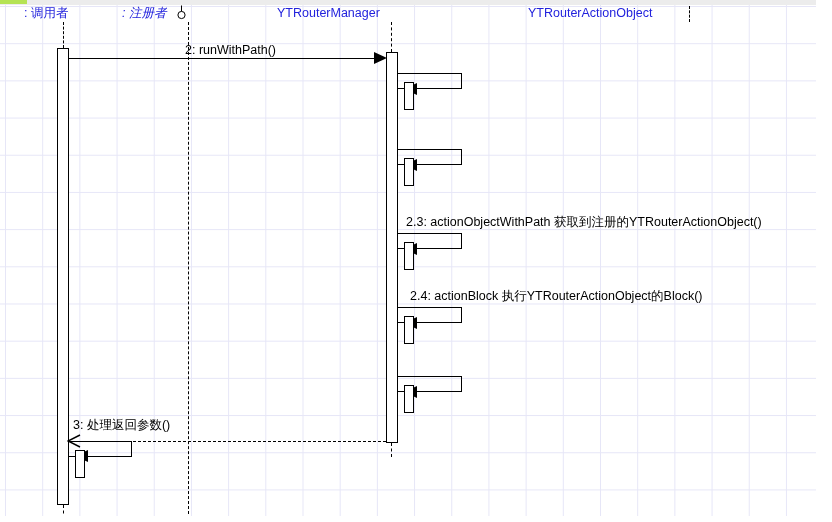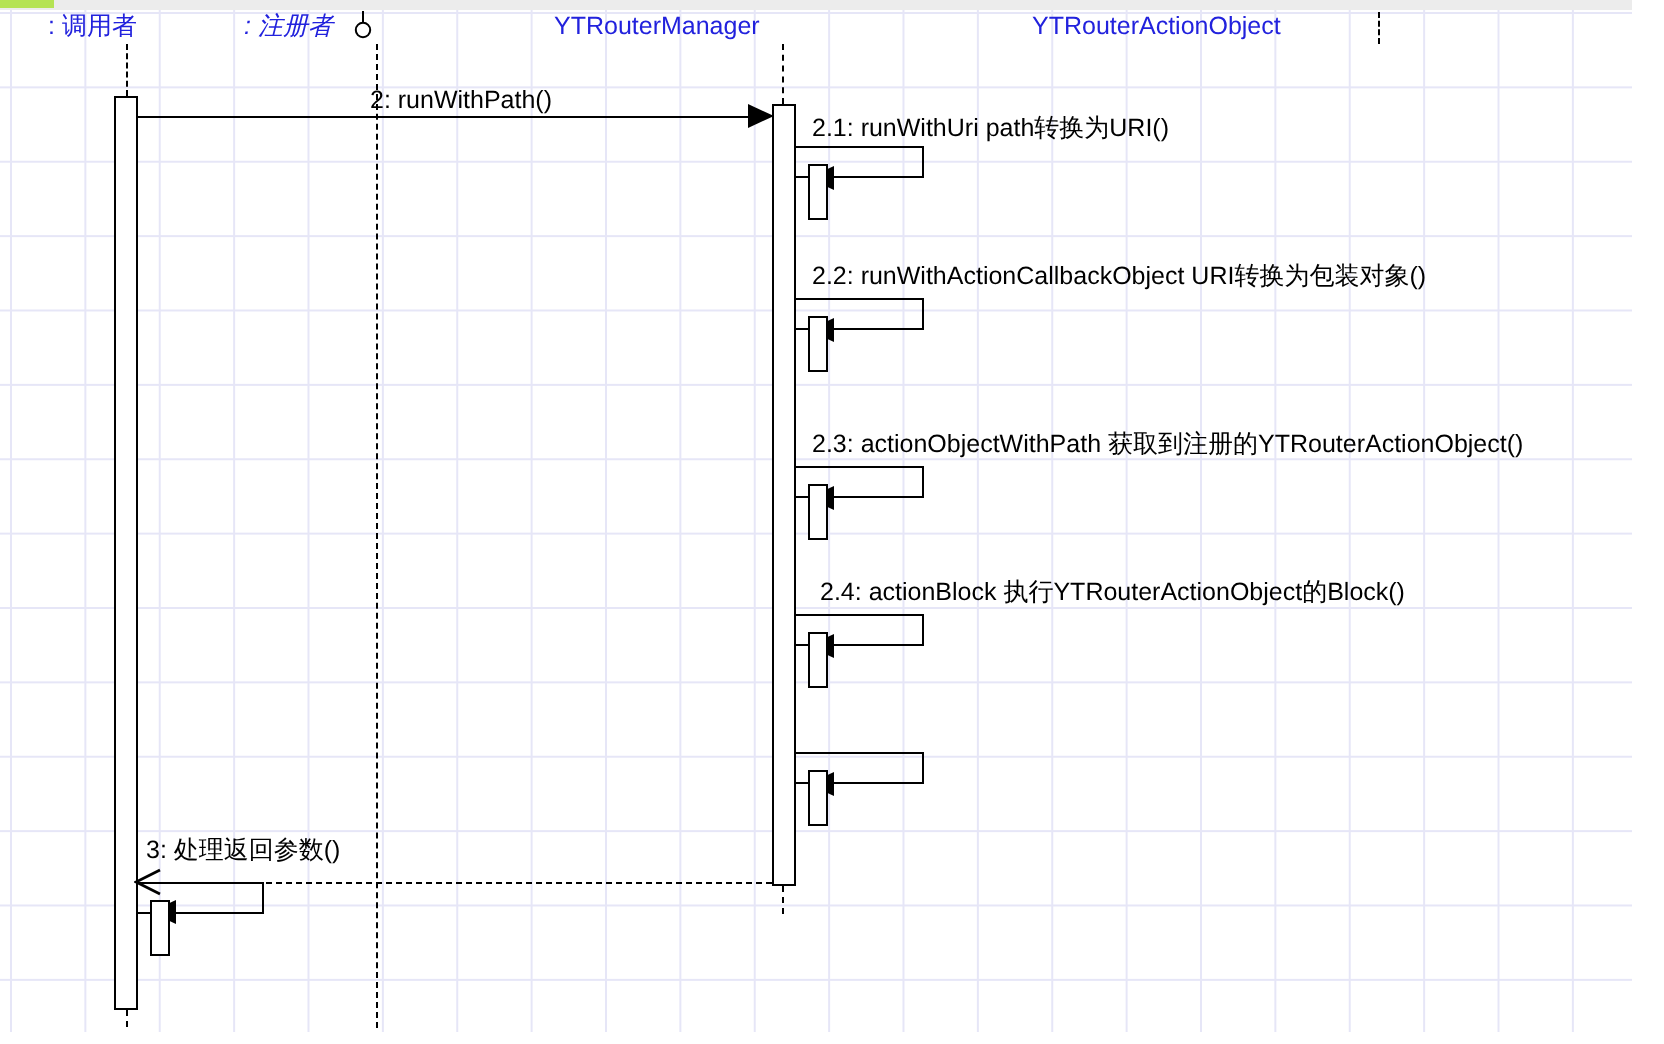--- a/index.html
+++ b/index.html
@@ -147,44 +147,42 @@
 
   <div class="head" style="left:122px; top:6px;font-style:italic;">: 注册者</div>
 
   <svg class="circle-glyph" style="left:176px; top:5px;" viewBox="0 0 11 15">
     <circle cx="5.5" cy="10" r="3.6" fill="#ffffff" stroke="#000000" stroke-width="1"></circle>
     <line x1="5.5" y1="0.5" x2="5.5" y2="6.4" stroke="#000000" stroke-width="1"></line>
   </svg>
 
   <div class="head" style="left:277px; top:6px;">YTRouterManager</div>
 
-  <div class="head" style="left:516px; top:6px;">YTRouterActionObject</div>
+  <div class="head" style="left:528px; top:6px;">YTRouterActionObject</div>
 
   <div class="lifeline-dash" style="left:63px; top:22px; height:26px;"></div>
   <div class="activation" style="left:57px; top:48px; width:12px; height:457px;"></div>
   <div class="lifeline-dash" style="left:63px; top:505px; height:14px;"></div>
 
   <div class="lifeline-dash" style="left:188px; top:22px; height:497px;"></div>
 
   <div class="lifeline-dash" style="left:391px; top:22px; height:30px;"></div>
   <div class="activation" style="left:386px; top:52px; width:12px; height:391px;"></div>
   <div class="lifeline-dash" style="left:391px; top:443px; height:14px;"></div>
 
   <div class="lifeline-dash" style="left:689px; top:6px; height:16px;"></div>
 
   <div class="msg-label" style="left:185px; top:43px;">2: runWithPath()</div>
   <div class="msg-line" style="left:69px; top:58px; width:307px;"></div>
   <div class="arrow-right" style="left:374px; top:52px;"></div>
 
-  <div class="msg-label" style="left:406px; top:57px;">2.1: runWithUri path转换为URI()</div>
   <div class="selfcall" style="left:398px; top:73px; width:64px; height:16px;"></div>
   <div class="arrow-left" style="left:404px; top:83px;"></div>
   <div class="activation" style="left:404px; top:82px; width:10px; height:28px;"></div>
 
-  <div class="msg-label" style="left:406px; top:131px;">2.2: runWithActionCallbackObject URI转换为包装对象()</div>
   <div class="selfcall" style="left:398px; top:149px; width:64px; height:16px;"></div>
   <div class="arrow-left" style="left:404px; top:159px;"></div>
   <div class="activation" style="left:404px; top:158px; width:10px; height:28px;"></div>
 
   <div class="msg-label" style="left:406px; top:215px;">2.3: actionObjectWithPath 获取到注册的YTRouterActionObject()</div>
   <div class="selfcall" style="left:398px; top:233px; width:64px; height:16px;"></div>
   <div class="arrow-left" style="left:404px; top:243px;"></div>
   <div class="activation" style="left:404px; top:242px; width:10px; height:28px;"></div>
 
   <div class="msg-label" style="left:410px; top:289px;">2.4: actionBlock 执行YTRouterActionObject的Block()</div>

